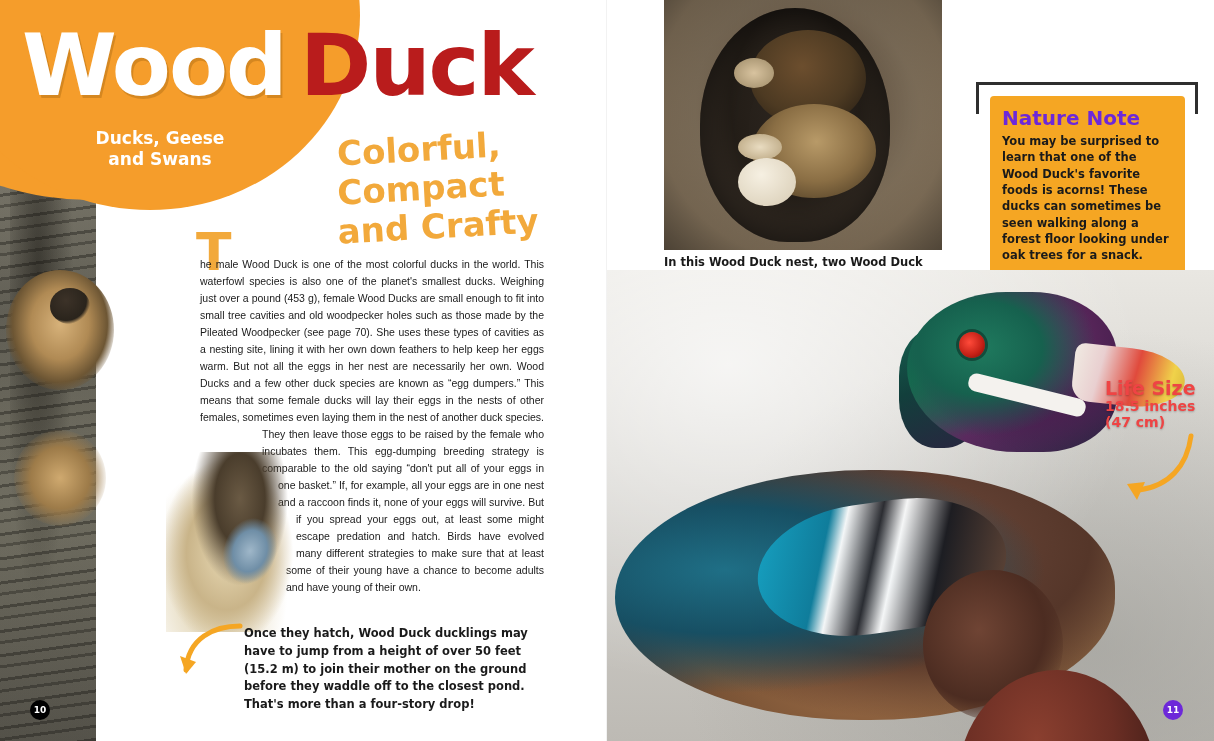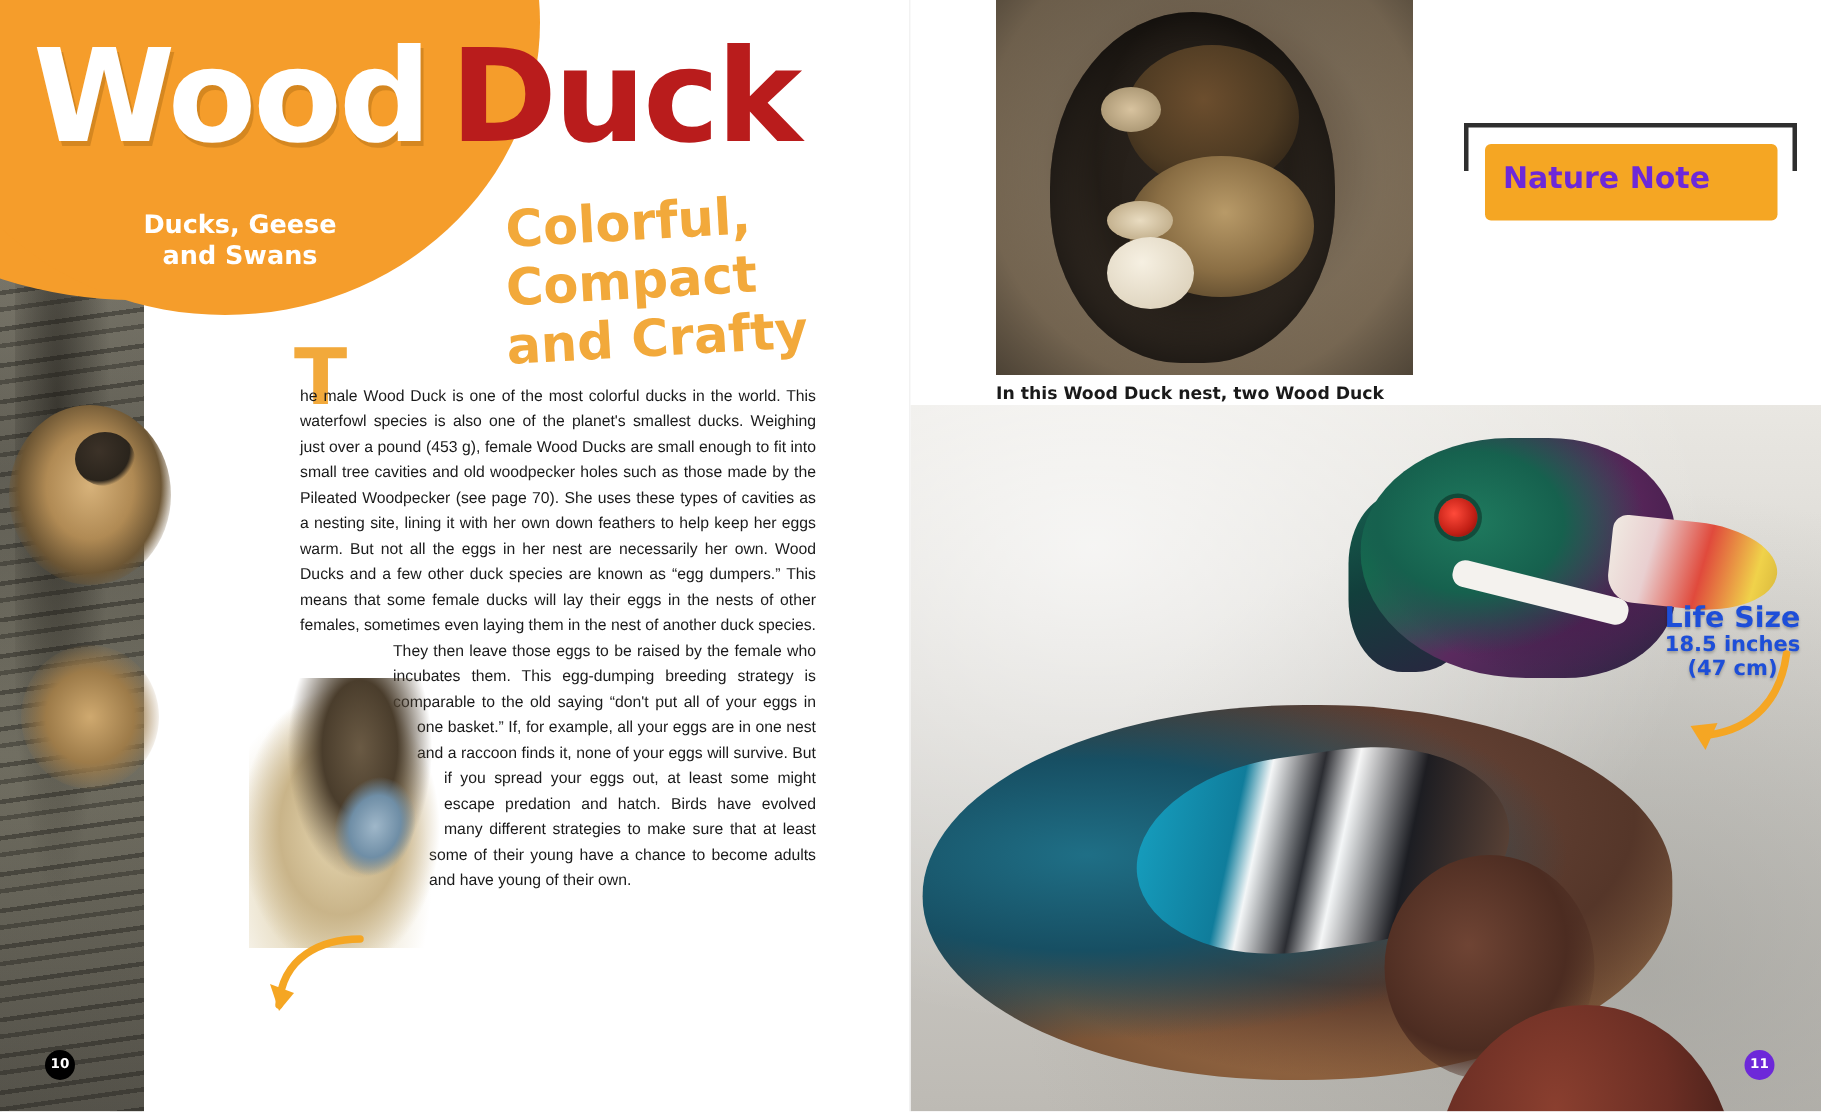--- a/index.html
+++ b/index.html
@@ -60,21 +60,21 @@
     text-shadow:2px 3px 0 rgba(120,70,0,.25);
     line-height:1;
   }
   .title-duck{
     position:absolute;left:300px;top:22px;
     font-family:"DejaVu Sans", sans-serif;
     font-weight:bold;font-size:86px;letter-spacing:-2px;color:#b91c1c;
     line-height:1;
   }
   .subtitle-group{
-    position:absolute;left:80px;top:140px;width:160px;text-align:center;
+    position:absolute;left:80px;top:128px;width:160px;text-align:center;
     font-family:"DejaVu Sans", sans-serif;font-weight:bold;font-size:17px;color:#ffffff;line-height:1.25;
   }
   .tagline{
     position:absolute;left:256px;top:130px;width:330px;
     color:#f2a93b;
     font-family:"DejaVu Sans", sans-serif;
     font-weight:bold;font-size:34px;line-height:1.15;
     transform:rotate(-3.2deg);
     text-align:center;
   }
@@ -232,24 +232,23 @@
   .duck-crest{
     position:absolute;left:292px;top:58px;width:90px;height:120px;border-radius:40% 50% 50% 40%;
     background:linear-gradient(160deg,#16604f 0%,#123f3c 45%,#2a2440 100%);
   }
   .duck-breast{
     position:absolute;left:350px;top:400px;width:200px;height:230px;border-radius:50% 50% 40% 40%;
     background:radial-gradient(ellipse at 40% 30%, #8a3f2f 0%, #6b2e24 45%, #3b1b16 85%);
   }
 
   .life-size{
-    position:absolute;left:498px;top:378px;width:100px;text-align:center;
-    font-family:"DejaVu Sans", sans-serif;font-weight:bold;color:#1d4ed8;line-height:1.12;
+    position:absolute;left:498px;top:378px;width:100px;text-align:left;
+    font-family:"DejaVu Sans", sans-serif;font-weight:bold;color:#ef4444;line-height:1.12;
     text-shadow:0 1px 2px rgba(0,0,0,.25);
-    margin-top:24px;
   }
   .life-size .big{font-size:19px;display:block;}
   .life-size .sm{font-size:14px;display:block;}
   .arrow-right{position:absolute;left:506px;top:430px;width:90px;height:80px;}
 
   .page-num-right{
     position:absolute;left:556px;top:700px;width:20px;height:20px;border-radius:50%;
     background:#6d28d9;color:#fff;font-size:9px;font-weight:bold;
     display:flex;align-items:center;justify-content:center;
     font-family:"DejaVu Sans", sans-serif;
@@ -296,20 +295,21 @@
       <p>he male Wood Duck is one of the most colorful ducks in the world. This waterfowl species is also one of the planet's smallest ducks. Weighing just over a pound (453 g), female Wood Ducks are small enough to fit into small tree cavities and old woodpecker holes such as those made by the Pileated Woodpecker (see page 70). She uses these types of cavities as a nesting site, lining it with her own down feathers to help keep her eggs warm. But not all the eggs in her nest are necessarily her own. Wood Ducks and a few other duck species are known as “egg dumpers.” This means that some female ducks will lay their eggs in the nests of other females, sometimes even laying them in the nest of another duck species. They then leave those eggs to be raised by the female who incubates them. This egg-dumping breeding strategy is comparable to the old saying “don't put all of your eggs in one basket.” If, for example, all your eggs are in one nest and a raccoon finds it, none of your eggs will survive. But if you spread your eggs out, at least some might escape predation and hatch. Birds have evolved many different strategies to make sure that at least some of their young have a chance to become adults and have young of their own.</p>
     </div>
 
     <div class="duckling-cut"></div>
 
     <svg class="arrow-left" viewBox="0 0 70 70">
       <path d="M62 6 C 36 6, 10 18, 8 50" stroke="#f5a623" stroke-width="5" fill="none" stroke-linecap="round"></path>
       <path d="M2 36 L8 54 L18 42 Z" fill="#f5a623"></path>
     </svg>
 
+    <div class="callout-bottom">Once they hatch, Wood Duck ducklings may have to jump from a height of over 50 feet (15.2 m) to join their mother on the ground before they waddle off to the closest pond. That's more than a four-story drop!</div>
 
     <div class="page-num-left">10</div>
   </div>
 
   <div class="gutter"></div>
 
   <div class="right-page">
 
     <div class="nest-photo">
       <div class="nest-hole">
@@ -317,20 +317,21 @@
         <div class="chick2"></div>
         <div class="egg"></div>
       </div>
     </div>
 
     <div class="caption-nest">In this Wood Duck nest, two Wood Duck eggs and one Hooded Merganser egg have hatched. This shows that a female Hooded Merganser laid at least one egg in this nest and the female Wood Duck incubated it along with her own eggs.</div>
 
     <div class="note-bracket"></div>
     <div class="nature-note">
       <h3>Nature Note</h3>
+      <p>You may be surprised to learn that one of the Wood Duck's favorite foods is acorns! These ducks can sometimes be seen walking along a forest floor looking under oak trees for a snack.</p>
     </div>
 
     <div class="facts-box" id="facts-box">
         <div><span class="lab">Scientific name:</span><span class="ital"> Aix sponsa</span></div>
         <div><span class="lab">Habitat:</span><span> Wetlands and forests</span></div>
         <div><span class="lab">Diet:</span><span> Seeds, fruits, insects and other invertebrates</span></div>
         <div><span class="lab">Nest placement:</span><span> In tree cavities</span></div>
         <div><span class="lab">Migration:</span><span> Resident and short distance</span></div>
         <div><span class="lab">Location:</span><span> NW NE SW SE</span></div>
       </div>

